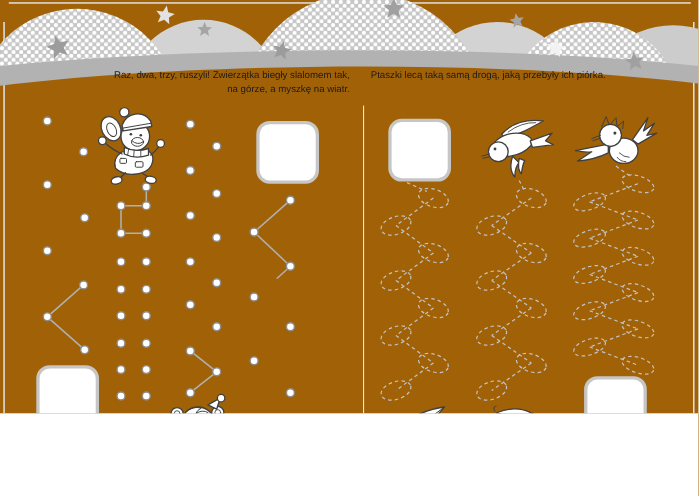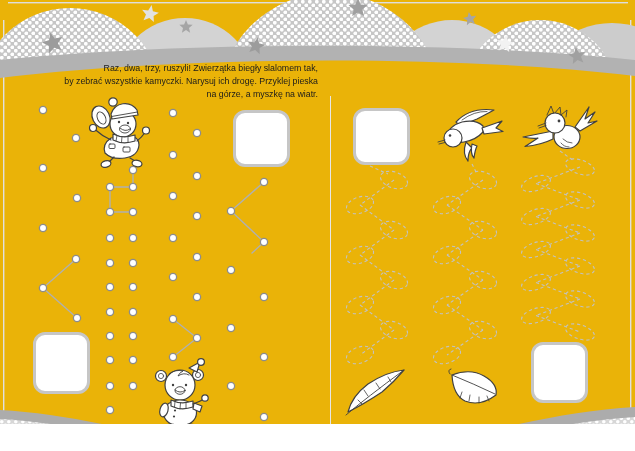--- a/index.html
+++ b/index.html
@@ -1,16 +1,16 @@
 <!DOCTYPE html>
 <html><head>
 <meta charset="utf-8">
 <style>
   html,body{margin:0;padding:0;background:#fff;}
-  .stage{position:relative;width:635px;height:424px;background:#eab308;overflow:hidden;
+  .stage{position:relative;width:635px;height:376px;background:#a16207;overflow:hidden;
          font-family:"Liberation Sans", sans-serif;}
   svg{position:absolute;left:0;top:0;}
   .instr{position:absolute;font-size:8.8px;line-height:13px;color:#1b1b1b;letter-spacing:0;}
   .instr span{display:block;}
   .instr-left{left:58px;top:62px;width:260px;text-align:right;}
   .instr-right{left:337px;top:62px;width:276px;text-align:left;}
   .sticker-box{position:absolute;background:#fff;border:3.5px solid #c6c6c6;border-radius:12px;}
   .box-l-top{left:233px;top:110px;width:51px;height:51px;}
   .box-l-bottom{left:33px;top:332px;width:51px;height:56px;}
   .box-r-top{left:353px;top:108px;width:51px;height:51px;}
@@ -298,23 +298,23 @@
       <path d="M6,7 Q24,0 38,8 Q52,16 50,27 Q34,39 19,33 Q7,27 6,7 Z"></path>
       <path d="M6,7 Q28,16 49,26" fill="none" stroke-width="0.9"></path>
       <path d="M16,24 L14,30 M24,27 L23,33 M33,29 L33,35 M41,28 L43,33" fill="none" stroke-width="0.8"></path>
     </g>
   </svg>
 
   <div class="gutter"></div>
 
   <div class="instr instr-left">
     <span>Raz, dwa, trzy, ruszyli! Zwierzątka biegły slalomem tak,</span>
-    <span>by zebrać wszystkie kamyczki. Narysuj ich drogę. Przyklej pieska</span>
     <span>na górze, a myszkę na wiatr.</span>
   </div>
   <div class="instr instr-right">
+    <span>Ptaszki lecą taką samą drogą, jaką przebyły ich piórka.</span>
   </div>
 
   <div class="sticker-box box-l-top"></div>
   <div class="sticker-box box-l-bottom"></div>
   <div class="sticker-box box-r-top"></div>
   <div class="sticker-box box-r-bottom"></div>
 </div>
 
 </body></html>

